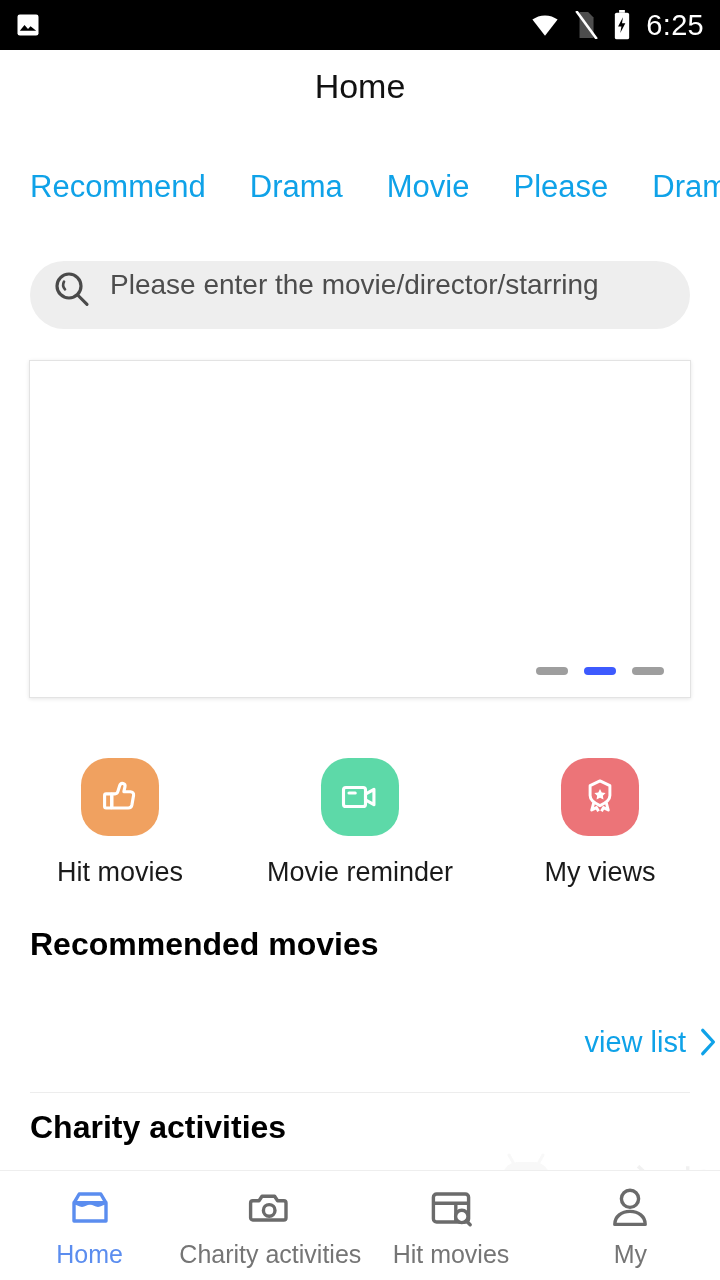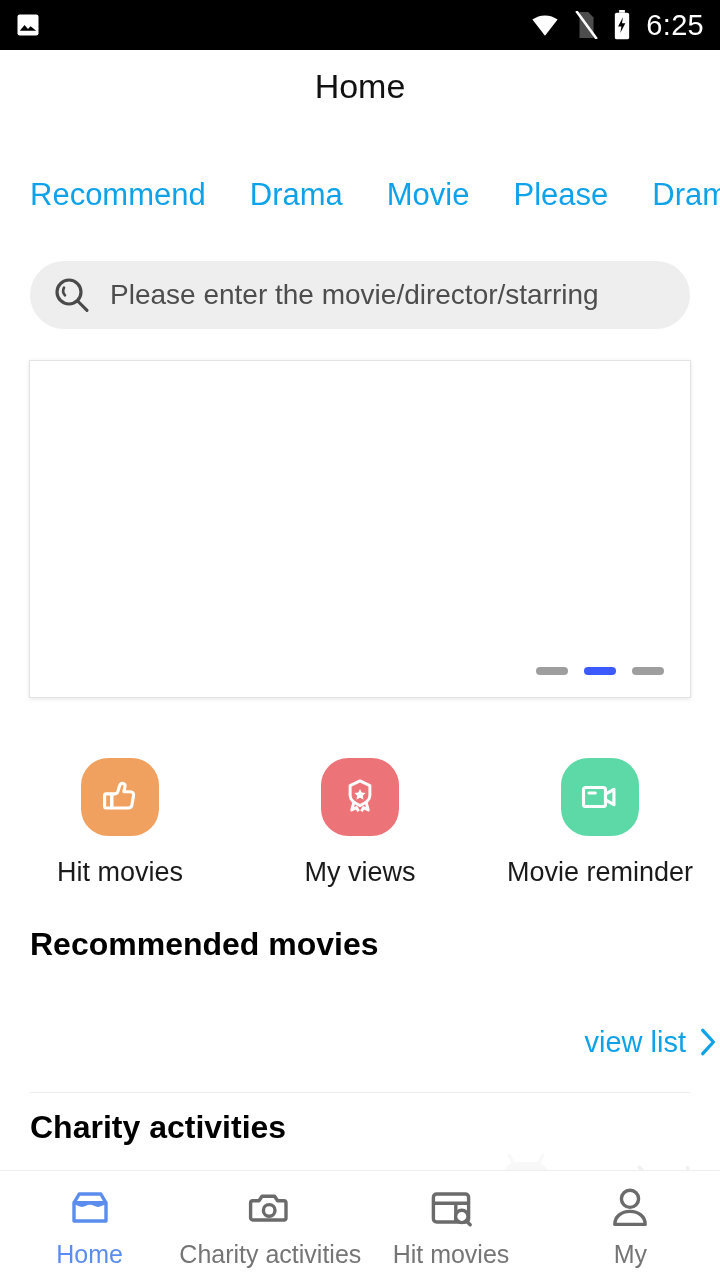--- a/index.html
+++ b/index.html
@@ -24,35 +24,35 @@
 
   
   .page-title{
     position:absolute; top:66px; left:0; width:720px;
     text-align:center; font-size:34px; color:#111; line-height:1.2;
   }
 
   
   .tabs{
     position:absolute; top:168px; left:0; width:720px; height:54px;
-    display:flex; align-items:center; padding-left:30px;
+    display:flex; padding-left:30px;
     white-space:nowrap; overflow:hidden;
   }
   .tab{
     font-size:31px; color:#0fa2e8; margin-right:44px;
     line-height:1.25; cursor:pointer;
   }
   .tab:last-child{ margin-right:0; }
 
   
   .search-wrap{
     position:absolute; top:261px; left:30px;
     width:660px; height:68px;
     background:#eeeeee; border-radius:34px;
-    display:flex; align-items:center; padding:16px 22px;
+    display:flex; align-items:flex-start; padding:8px 22px;
   }
   .search-icon{ flex:0 0 auto; margin-right:18px; }
   .search-input{
     flex:1; border:none; outline:none; background:transparent;
     font-family:"Liberation Sans", sans-serif;
     font-size:28px; color:#4a4a4a;
   }
   .search-input::placeholder{ color:#4d4d4d; }
 
   
@@ -196,40 +196,40 @@
         <svg width="44" height="44" viewBox="0 0 24 24" fill="none" stroke="#fff" stroke-width="1.7" stroke-linejoin="round">
           <path d="M7.5 10.3h1.8c.8 0 1.3-.5 1.5-1.2l1-3.2c.3-1 1.1-1.5 1.9-1.3.8.2 1.2 1 1 1.9l-.6 2.6h3.6c1.1 0 1.9.9 1.7 2l-.9 5.2c-.2 1-1 1.7-2 1.7H7.5z"></path>
           <rect x="3.6" y="10.3" width="3.9" height="7.7" rx="0.8"></rect>
         </svg>
       </div>
       <div class="quick-label">Hit movies</div>
     </div>
 
 
     <div class="quick-item">
+      <div class="quick-badge" style="background:#5DD9A8">
+        <svg width="44" height="44" viewBox="0 0 24 24" fill="none" stroke="#fff" stroke-width="1.7" stroke-linejoin="round">
+          <rect x="3" y="6.8" width="12" height="10.4" rx="1.3"></rect>
+          <path d="M15 10.4l4.6-2.6v8.4L15 13.6z"></path>
+          <path d="M6 9.8h3.4" stroke-linecap="round"></path>
+        </svg>
+      </div>
+      <div class="quick-label">Movie reminder</div>
+    </div>
+
+    <div class="quick-item">
       <div class="quick-badge" style="background:#EC7478">
         <svg width="44" height="44" viewBox="0 0 24 24" fill="none" stroke="#fff" stroke-width="1.6" stroke-linejoin="round">
           <path d="M12 3.2l5.4 2.6v5.4c0 2.3-2.2 4.1-5.4 5.5-3.2-1.4-5.4-3.2-5.4-5.5V5.8z"></path>
           <path d="M12 7.6l.95 1.9 2.1.3-1.5 1.5.35 2.1-1.9-1-1.9 1 .35-2.1-1.5-1.5 2.1-.3z" fill="#fff" stroke="none"></path>
           <path d="M8.6 15.1l-1.1 4 2.6-1.3 1.1 2"></path>
           <path d="M15.4 15.1l1.1 4-2.6-1.3-1.1 2"></path>
         </svg>
       </div>
       <div class="quick-label">My views</div>
-    </div>
-
-    <div class="quick-item">
-      <div class="quick-badge" style="background:#5DD9A8">
-        <svg width="44" height="44" viewBox="0 0 24 24" fill="none" stroke="#fff" stroke-width="1.7" stroke-linejoin="round">
-          <rect x="3" y="6.8" width="12" height="10.4" rx="1.3"></rect>
-          <path d="M15 10.4l4.6-2.6v8.4L15 13.6z"></path>
-          <path d="M6 9.8h3.4" stroke-linecap="round"></path>
-        </svg>
-      </div>
-      <div class="quick-label">Movie reminder</div>
     </div>
 
   </div>
 
   <div class="section-title" id="recommended-title">Recommended movies</div>
 
   <div class="view-list">
     <span class="view-list-label">view list</span>
     <svg width="24" height="30" viewBox="0 0 12 20">
       <path d="M2.5 2.2L9.6 10l-7.1 7.8" fill="none" stroke="#0fa2e8" stroke-width="2.2" stroke-linecap="round" stroke-linejoin="round"></path>

